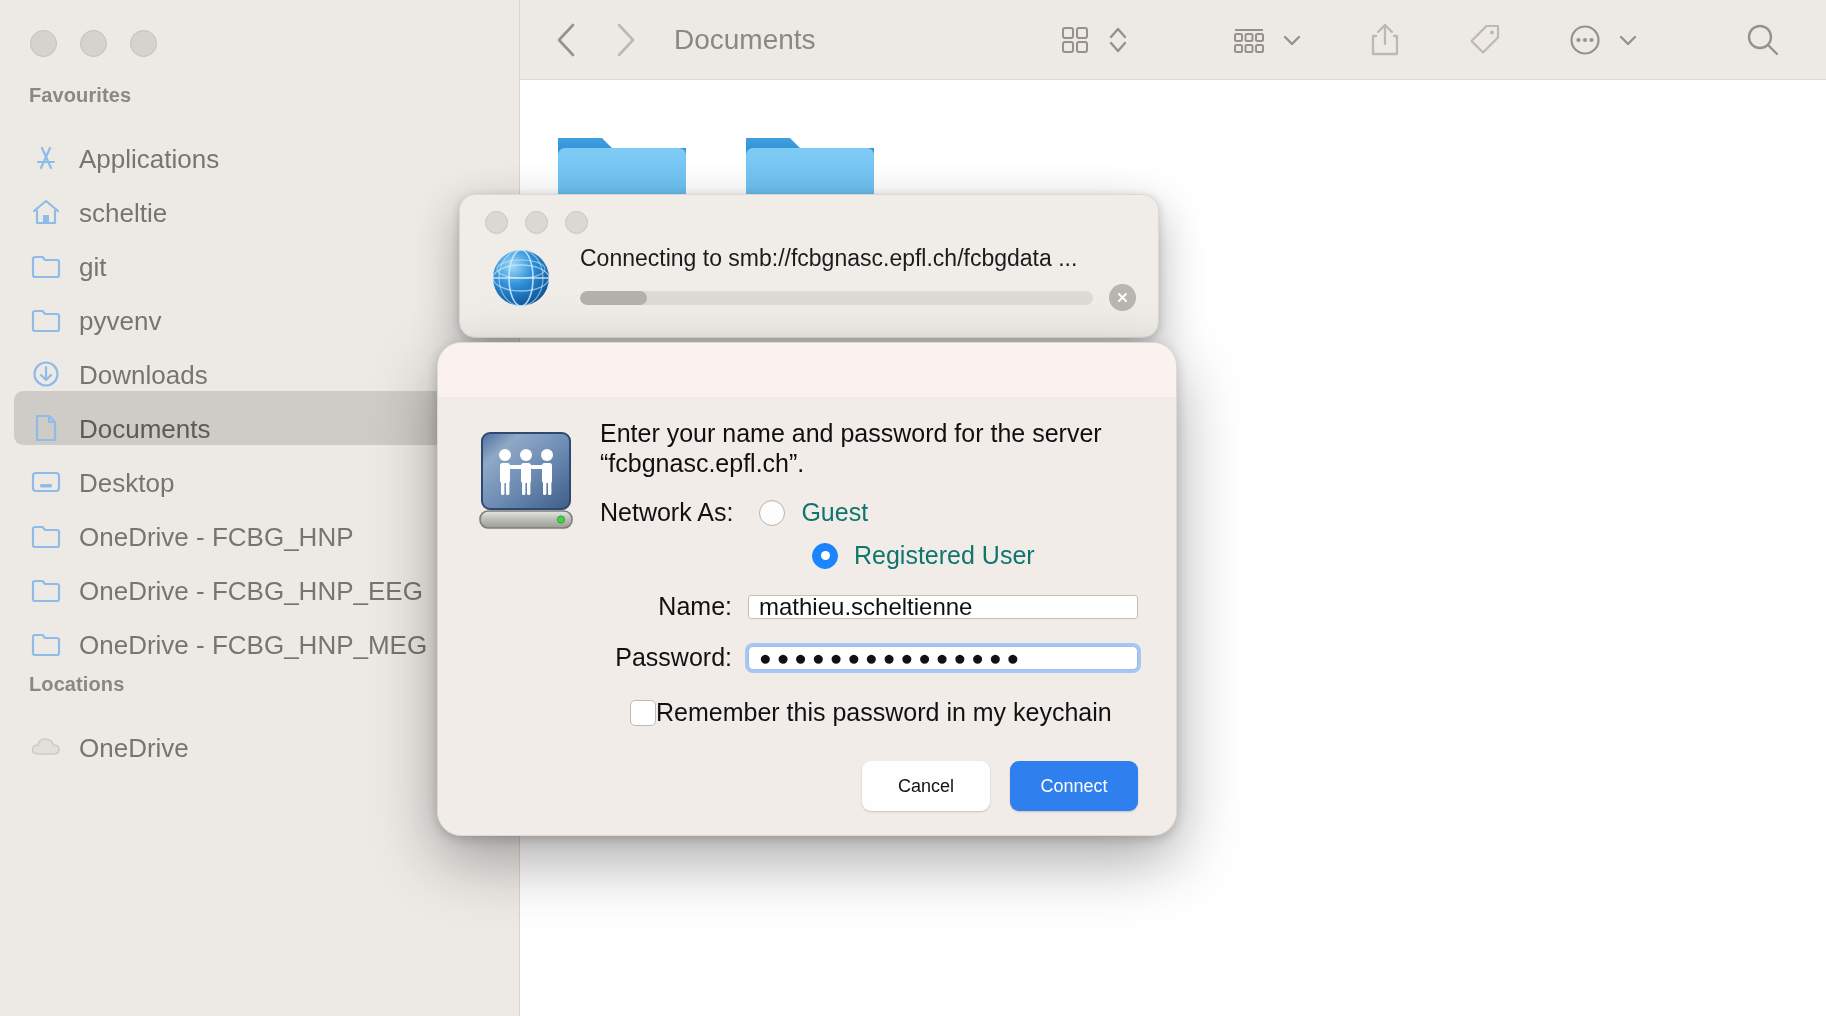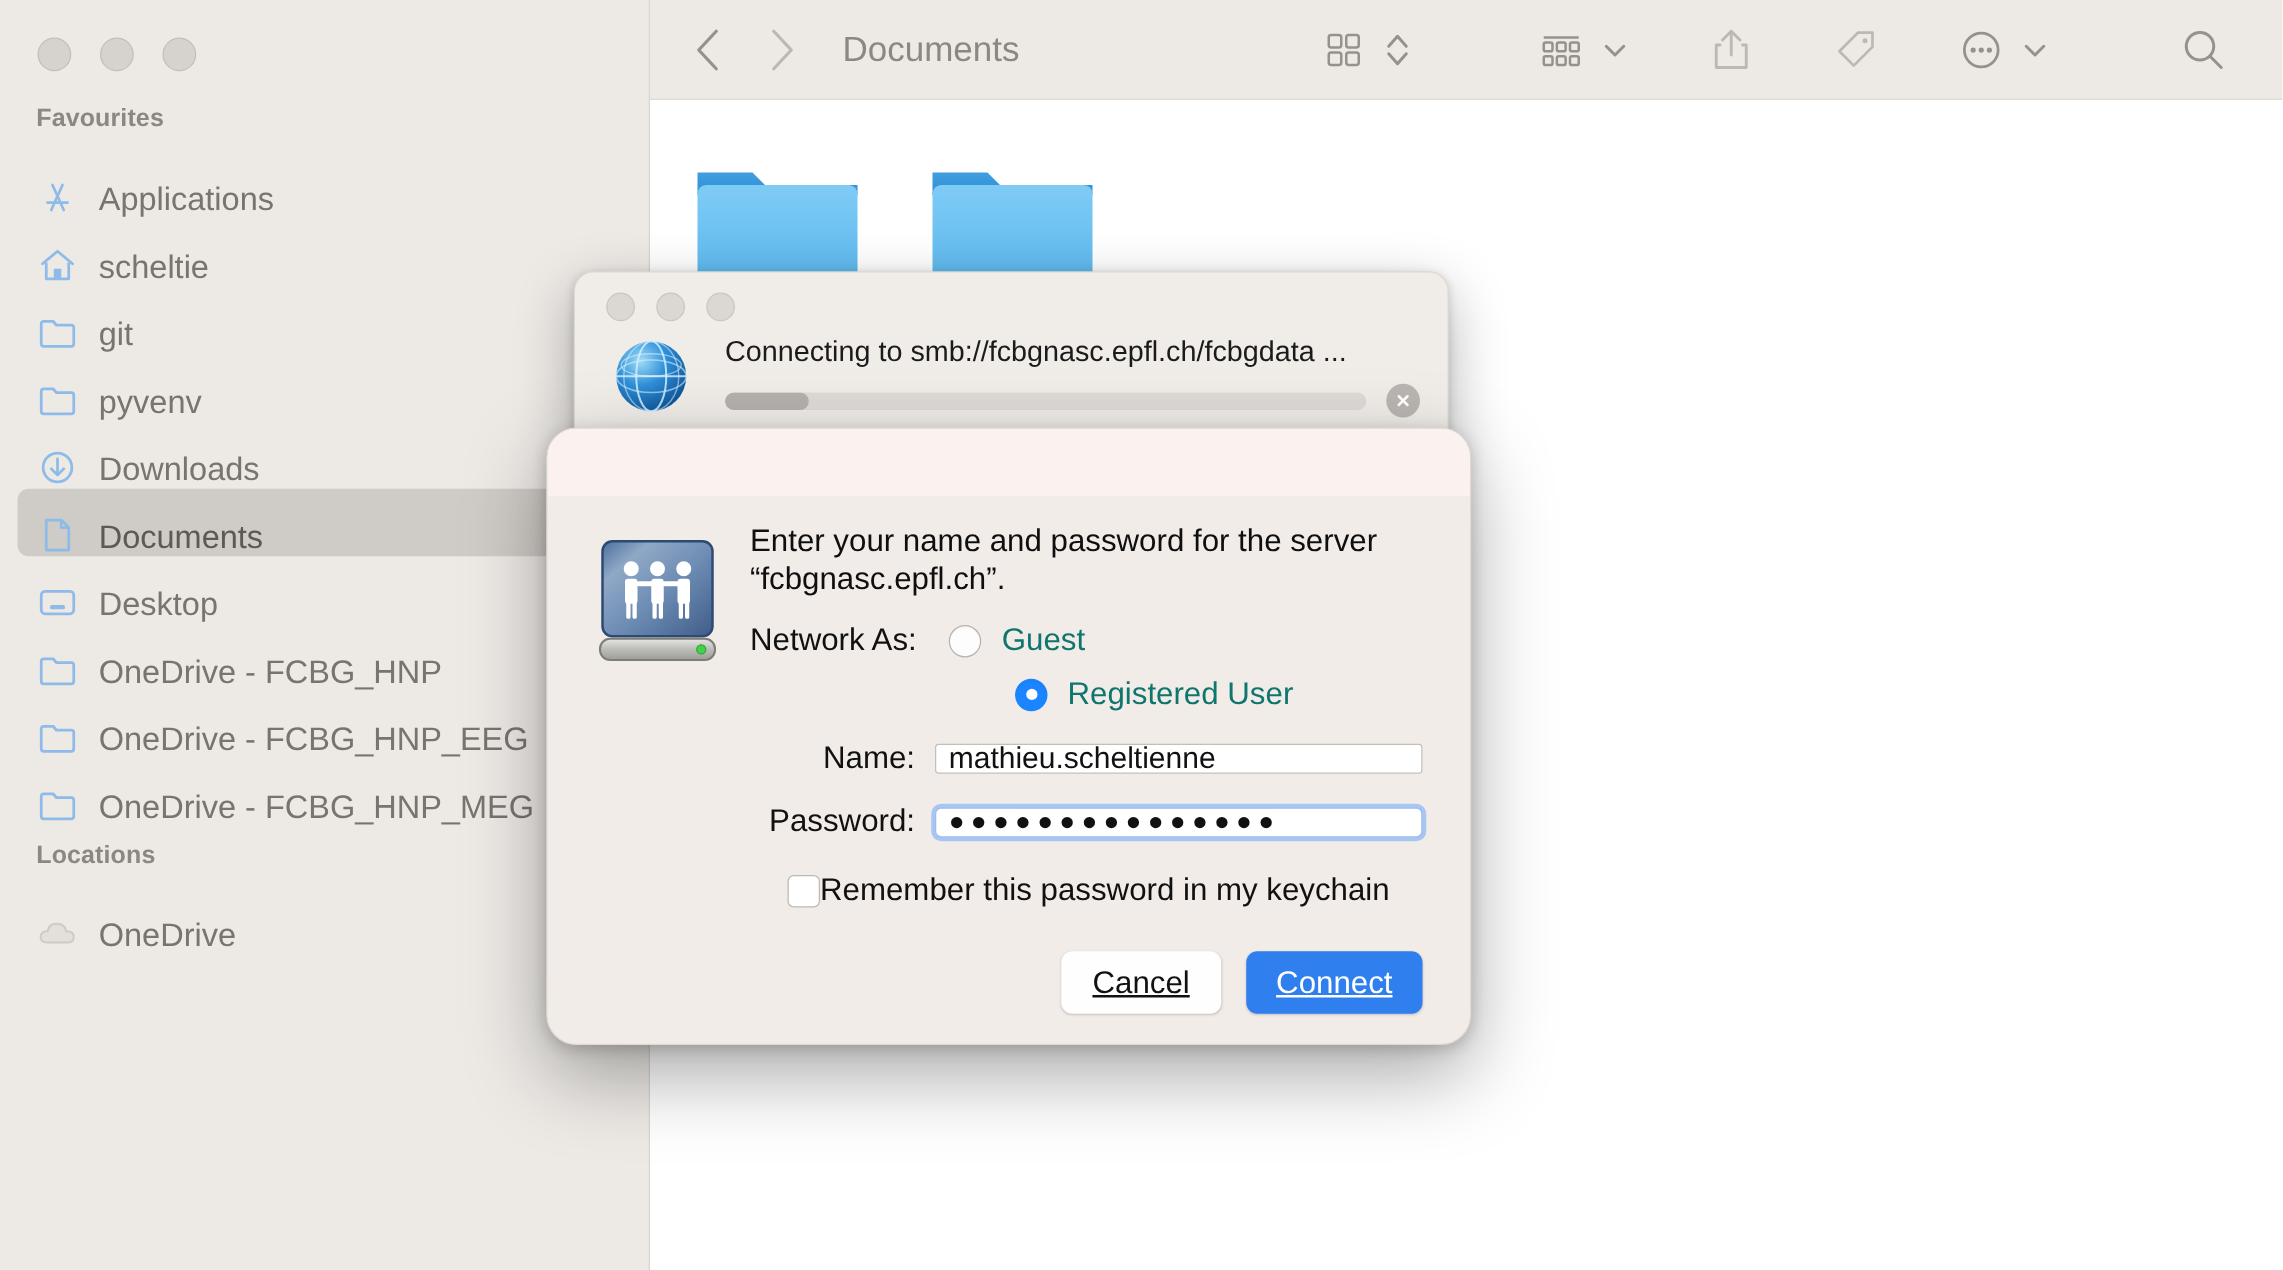--- a/index.html
+++ b/index.html
@@ -57,21 +57,20 @@
   .folder-row { display: flex; gap: 52px; }
   .folder { width: 136px; }
 
   
   .progress-win {
     position: absolute; left: 459px; top: 194px; width: 700px; height: 144px;
     background: #f0ece8; border-radius: 16px;
     box-shadow: 0 16px 46px rgba(0,0,0,.30), 0 2px 8px rgba(0,0,0,.16);
     border: 1px solid #dcd8d3;
     overflow: hidden;
-    margin-top: 23px;
   }
   .pw-traffic { position: absolute; left: 25px; top: 16px; display: flex; gap: 17px; }
   .pw-light { width: 23px; height: 23px; border-radius: 50%; background: #dbd7d2; border: 1px solid #cac6c1; }
   .pw-body { position: absolute; left: 0; top: 50px; right: 0; display: flex; align-items: center; padding: 0 22px 0 30px; }
   .globe { width: 62px; height: 62px; flex: none; }
   .pw-right { flex: 1; margin-left: 28px; }
   .pw-text { font-size: 23px; color: #1b1b1b; margin-bottom: 12px; white-space: nowrap; }
   .pw-barrow { display: flex; align-items: center; gap: 16px; }
   .pw-bar { flex: 1; height: 14px; border-radius: 7px; background: #dedad6; overflow: hidden; }
   .pw-bar > i { display: block; height: 100%; background: #b4b0ab; border-radius: 7px; }
@@ -108,23 +107,22 @@
   .tf.focused { border: 1px solid #9dbcf0; box-shadow: 0 0 0 3px #a8c6f2; border-radius: 5px; }
   .dots { letter-spacing: 5px; font-size: 21px; color: #111; }
 
   .check-row { display: flex; align-items: center; margin-top: 26px; padding-left: 30px; }
   .cbox { width: 26px; height: 26px; border-radius: 5px; background: #fff; border: 1px solid #bdb9b4; flex:none; }
   .check-lbl { font-size: 25px; color: #111; }
 
   .btn-row { display: flex; justify-content: flex-end; gap: 20px; margin-top: 34px; padding-right: 38px; }
   .btn {
     min-width: 128px; height: 50px; border-radius: 9px;
-    font-size: 25px; display: flex; align-items: center; justify-content: center;
+    font-size: 18px; display: flex; align-items: center; justify-content: center;
     padding: 0 24px;
-    text-decoration: underline;
   }
   .btn.secondary { background: #fefefe; color: #111; box-shadow: 0 1px 2px rgba(0,0,0,.18); }
   .btn.primary { background: #2f7fef; color: #fff; box-shadow: 0 1px 2px rgba(0,0,0,.18); }
 </style>
 </head>
 <body>
 
 <div id="root">
 
   <div class="finder">

